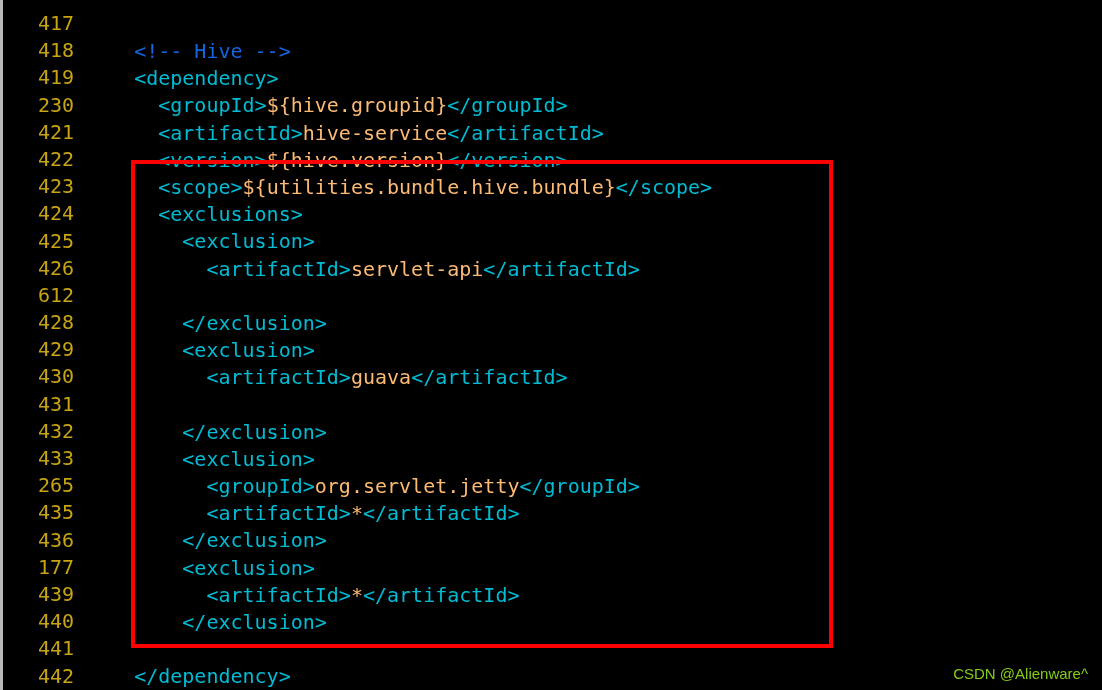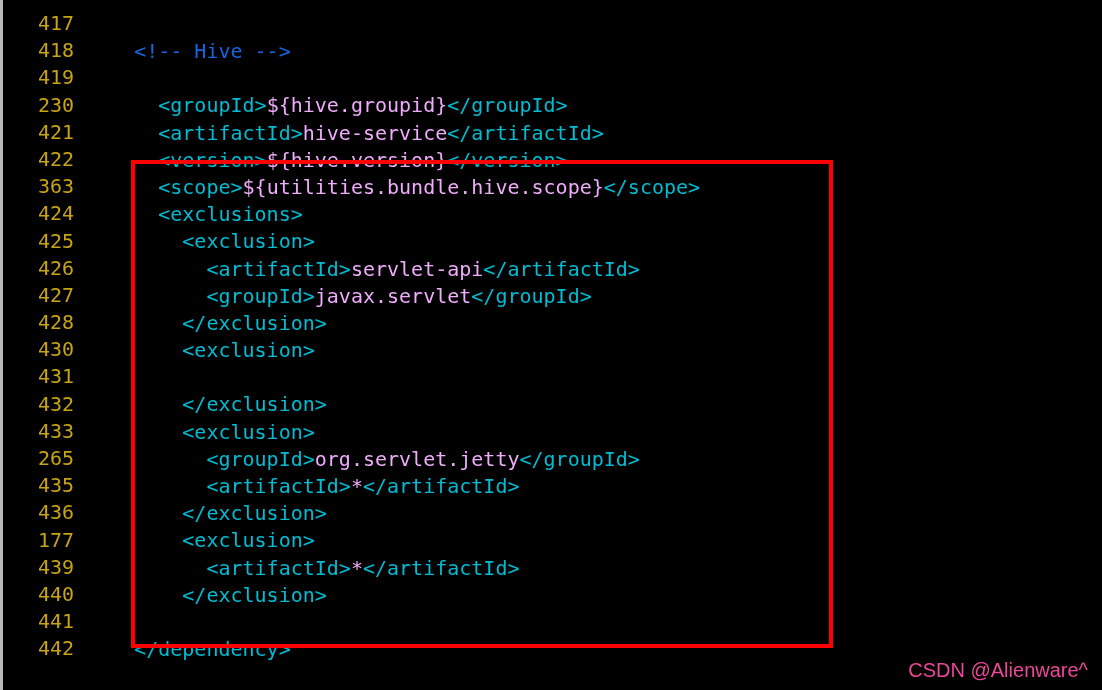--- a/index.html
+++ b/index.html
@@ -66,65 +66,66 @@
     position: absolute;
     left: 86px;
     top: 0;
     white-space: pre;
     font-size: 20px;
     font-family: "DejaVu Sans Mono", "Liberation Mono", monospace;
     margin-top: 28px;
   }
 
   .tag     { color: #00bcd4; }
-  .txt     { color: #f0abfc; }
+  .txt     { color: #fdba74; }
   .comment { color: #1565e0; }
 
   
   #highlight-box {
     position: absolute;
     left: 131px;
     top: 160px;
     width: 702px;
     height: 488px;
     border: 4px solid #ff0000;
     box-sizing: border-box;
     pointer-events: none;
   }
 
   #watermark {
     position: absolute;
     right: 14px;
     bottom: 8px;
-    color: #ec4899;
-    font-size: 20px;
+    color: #84cc16;
+    font-size: 15px;
     font-family: "Liberation Sans", sans-serif;
     white-space: pre;
   }
 </style>
 </head>
 <body>
 
 <div id="editor">
 
   <div id="left-rail"></div>
 
   <div id="code-area">
       <div class="code-line"><span class="ln">417</span><span class="src"><span class="comment">    &lt;!-- Hive --&gt;</span></span></div>
-      <div class="code-line"><span class="ln">418</span></div>
+      <div class="code-line"><span class="ln">418</span><span class="src"><span class="tag">    &lt;dependency&gt;</span></span></div>
       <div class="code-line"><span class="ln">419</span><span class="src"><span class="tag">      &lt;groupId&gt;</span><span class="txt">${hive.groupid}</span><span class="tag">&lt;/groupId&gt;</span></span></div>
       <div class="code-line"><span class="ln">230</span><span class="src"><span class="tag">      &lt;artifactId&gt;</span><span class="txt">hive-service</span><span class="tag">&lt;/artifactId&gt;</span></span></div>
       <div class="code-line"><span class="ln">421</span><span class="src"><span class="tag">      &lt;version&gt;</span><span class="txt">${hive.version}</span><span class="tag">&lt;/version&gt;</span></span></div>
-      <div class="code-line"><span class="ln">422</span><span class="src"><span class="tag">      &lt;scope&gt;</span><span class="txt">${utilities.bundle.hive.scope}</span><span class="tag">&lt;/scope&gt;</span></span></div>
-      <div class="code-line"><span class="ln">363</span><span class="src"><span class="tag">      &lt;exclusions&gt;</span></span></div>
+      <div class="code-line"><span class="ln">422</span><span class="src"><span class="tag">      &lt;scope&gt;</span><span class="txt">${utilities.bundle.hive.bundle}</span><span class="tag">&lt;/scope&gt;</span></span></div>
+      <div class="code-line"><span class="ln">423</span><span class="src"><span class="tag">      &lt;exclusions&gt;</span></span></div>
       <div class="code-line"><span class="ln">424</span><span class="src"><span class="tag">        &lt;exclusion&gt;</span></span></div>
       <div class="code-line"><span class="ln">425</span><span class="src"><span class="tag">          &lt;artifactId&gt;</span><span class="txt">servlet-api</span><span class="tag">&lt;/artifactId&gt;</span></span></div>
-      <div class="code-line"><span class="ln">426</span><span class="src"><span class="tag">          &lt;groupId&gt;</span><span class="txt">javax.servlet</span><span class="tag">&lt;/groupId&gt;</span></span></div>
-      <div class="code-line"><span class="ln">427</span><span class="src"><span class="tag">        &lt;/exclusion&gt;</span></span></div>
+      <div class="code-line"><span class="ln">426</span></div>
+      <div class="code-line"><span class="ln">612</span><span class="src"><span class="tag">        &lt;/exclusion&gt;</span></span></div>
       <div class="code-line"><span class="ln">428</span><span class="src"><span class="tag">        &lt;exclusion&gt;</span></span></div>
+      <div class="code-line"><span class="ln">429</span><span class="src"><span class="tag">          &lt;artifactId&gt;</span><span class="txt">guava</span><span class="tag">&lt;/artifactId&gt;</span></span></div>
       <div class="code-line"><span class="ln">430</span></div>
       <div class="code-line"><span class="ln">431</span><span class="src"><span class="tag">        &lt;/exclusion&gt;</span></span></div>
       <div class="code-line"><span class="ln">432</span><span class="src"><span class="tag">        &lt;exclusion&gt;</span></span></div>
       <div class="code-line"><span class="ln">433</span><span class="src"><span class="tag">          &lt;groupId&gt;</span><span class="txt">org.servlet.jetty</span><span class="tag">&lt;/groupId&gt;</span></span></div>
       <div class="code-line"><span class="ln">265</span><span class="src"><span class="tag">          &lt;artifactId&gt;</span><span class="txt">*</span><span class="tag">&lt;/artifactId&gt;</span></span></div>
       <div class="code-line"><span class="ln">435</span><span class="src"><span class="tag">        &lt;/exclusion&gt;</span></span></div>
       <div class="code-line"><span class="ln">436</span><span class="src"><span class="tag">        &lt;exclusion&gt;</span></span></div>
       <div class="code-line"><span class="ln">177</span><span class="src"><span class="tag">          &lt;artifactId&gt;</span><span class="txt">*</span><span class="tag">&lt;/artifactId&gt;</span></span></div>
       <div class="code-line"><span class="ln">439</span><span class="src"><span class="tag">        &lt;/exclusion&gt;</span></span></div>
       <div class="code-line"><span class="ln">440</span></div>

